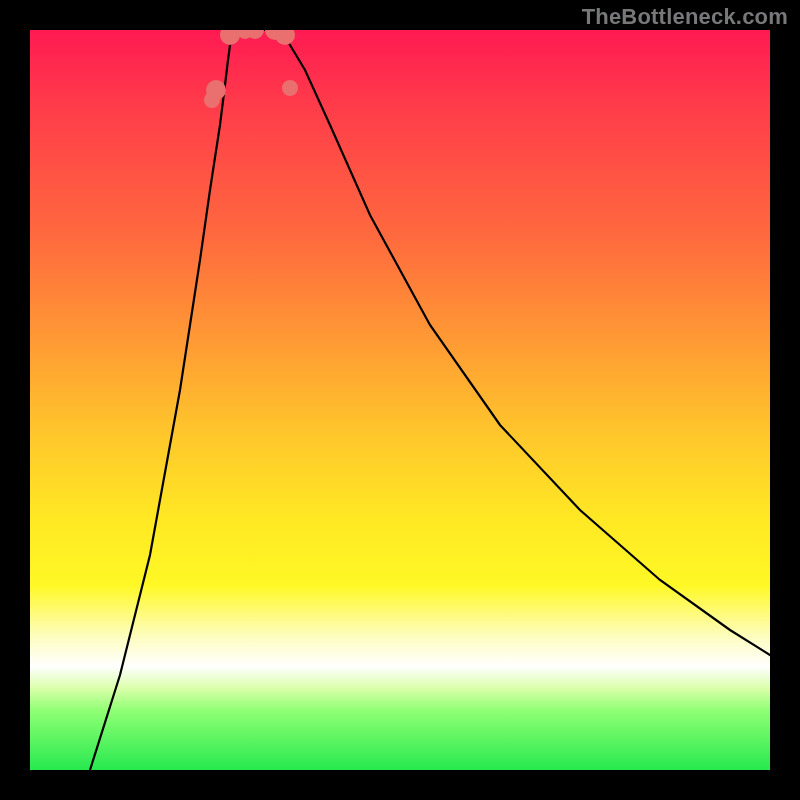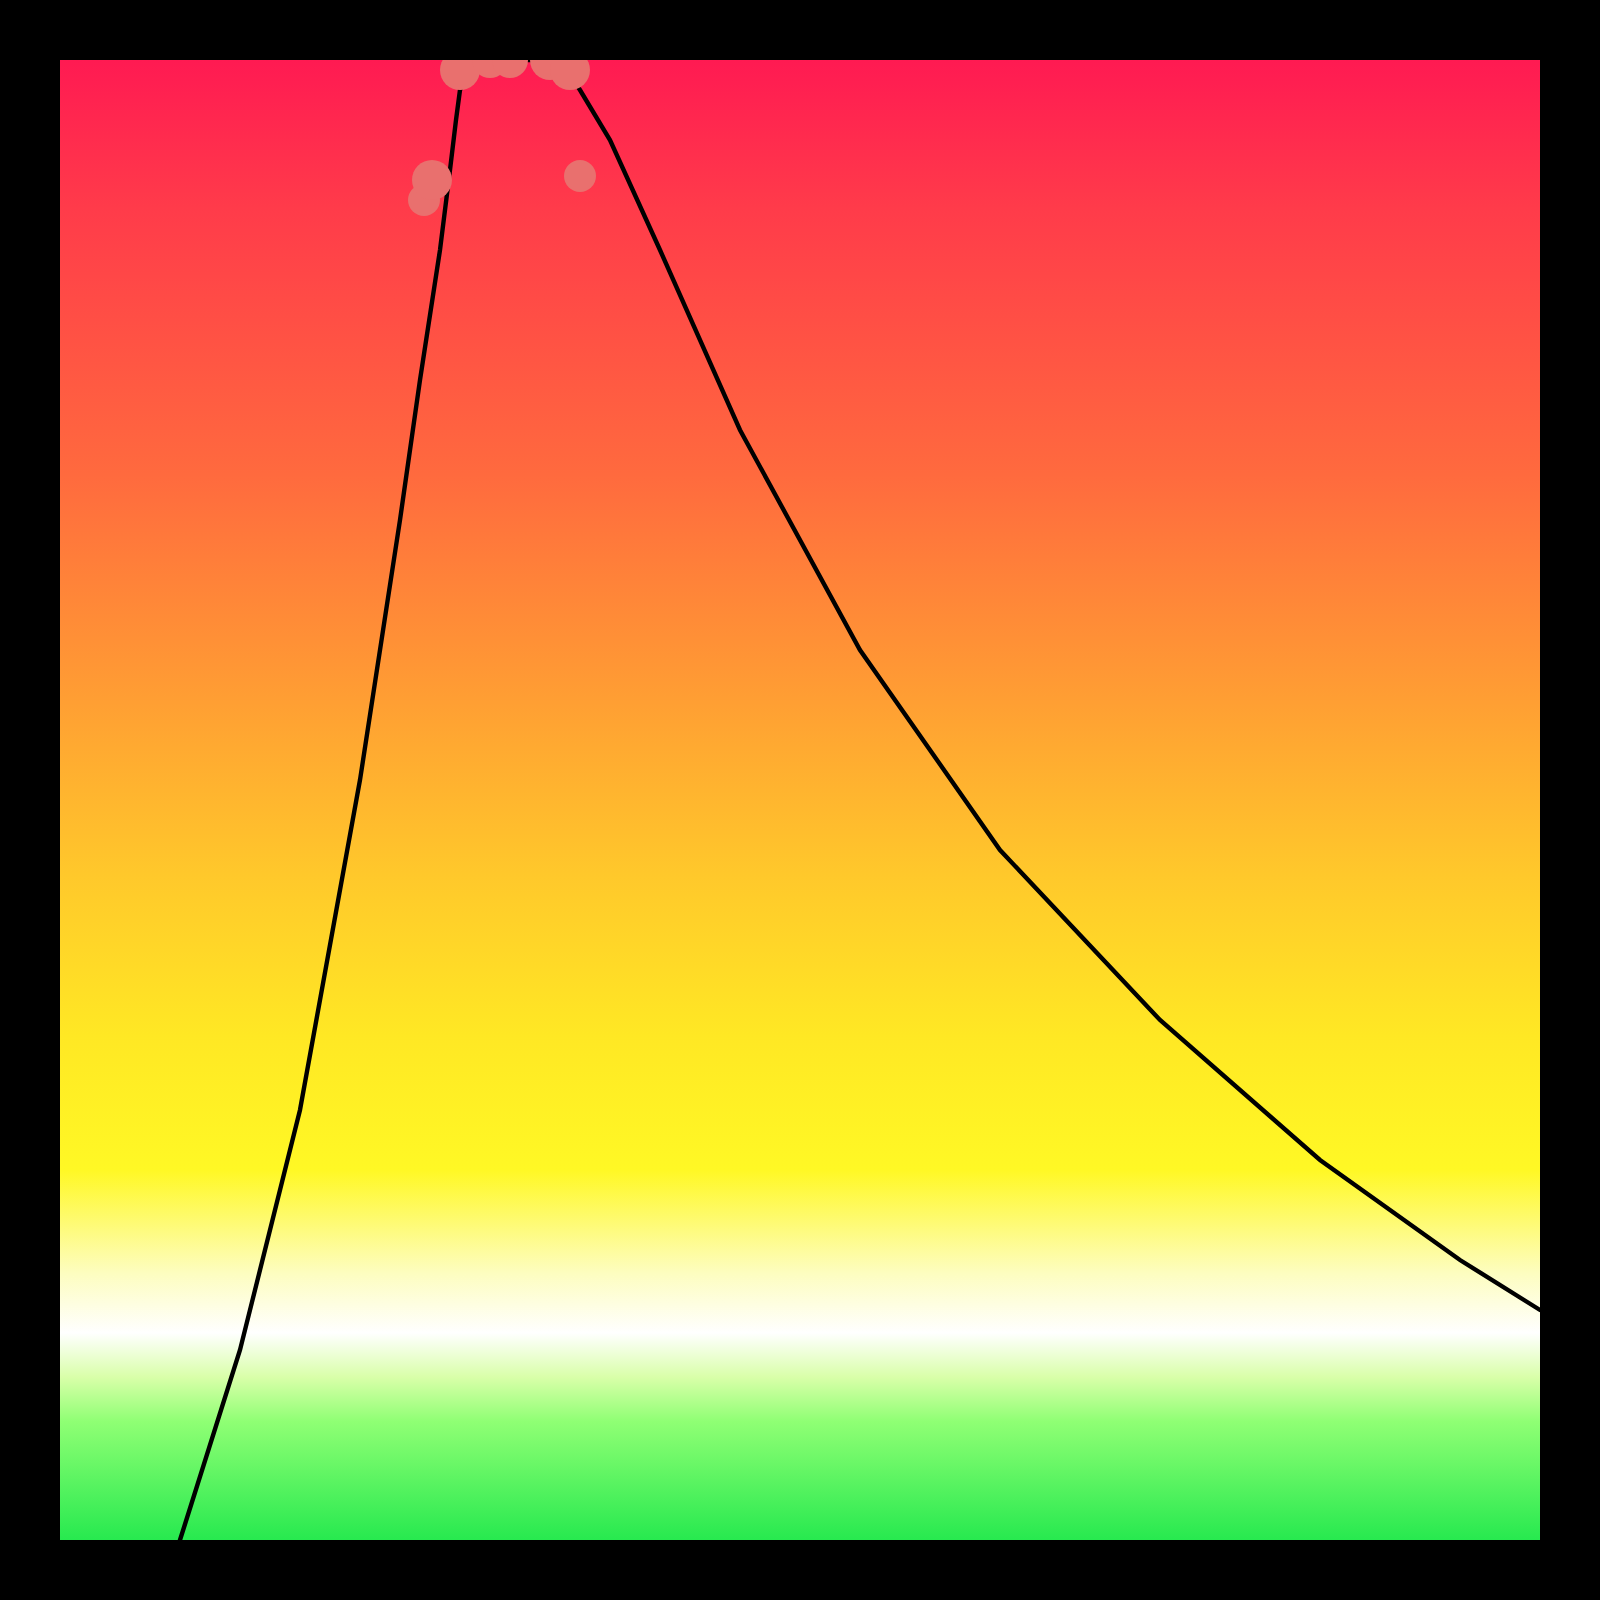--- a/index.html
+++ b/index.html
@@ -58,20 +58,21 @@
     color: #77787a;
     letter-spacing: 0.2px;
     user-select: none;
   }
 </style>
 </head>
 <body>
 
 <div class="stage">
 
+  <div class="watermark">TheBottleneck.com</div>
 
   <div class="plot-area">
     <div class="gradient"></div>
 
     <svg class="curves" viewBox="0 0 740 740" preserveAspectRatio="none">
       <path id="curve-left" fill="none" stroke="#000" stroke-width="2.2" stroke-linecap="round" d="M60 740 L90 645 L120 525 L150 360 L170 230 L180 160 L190 95 L195 55 L198 30 L200 15 L205 5 L215 0 L230 0"></path>
       <path id="curve-right" fill="none" stroke="#000" stroke-width="2.2" stroke-linecap="round" d="M230 0 L250 0 L260 15 L275 40 L300 95 L340 185 L400 295 L470 395 L550 480 L630 550 L700 600 L740 625"></path>
       <g id="markers" fill="#e9706e">
           <circle cx="182" cy="70" r="8"></circle>
           <circle cx="186" cy="60" r="10"></circle>

